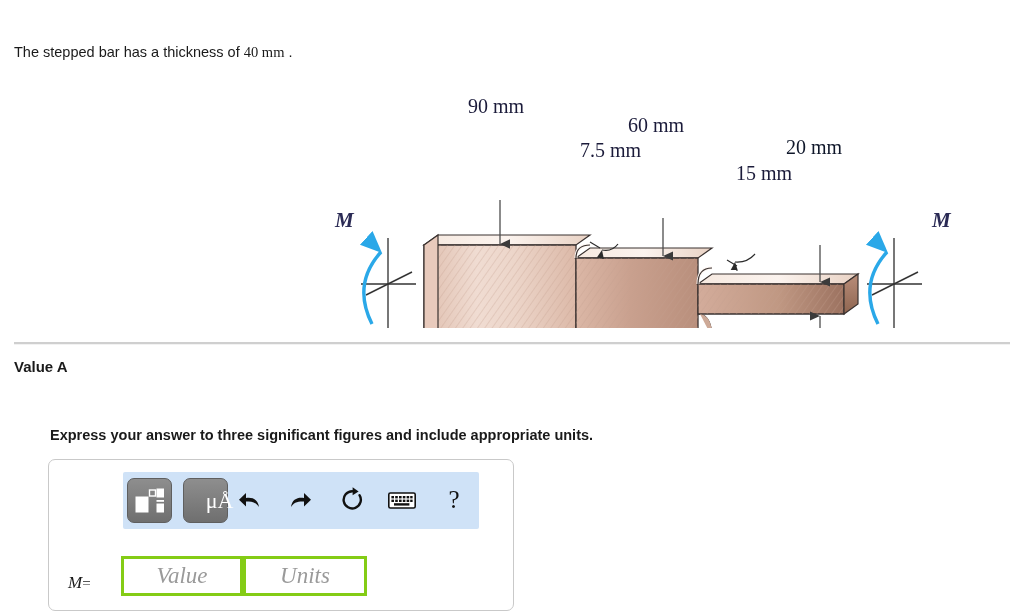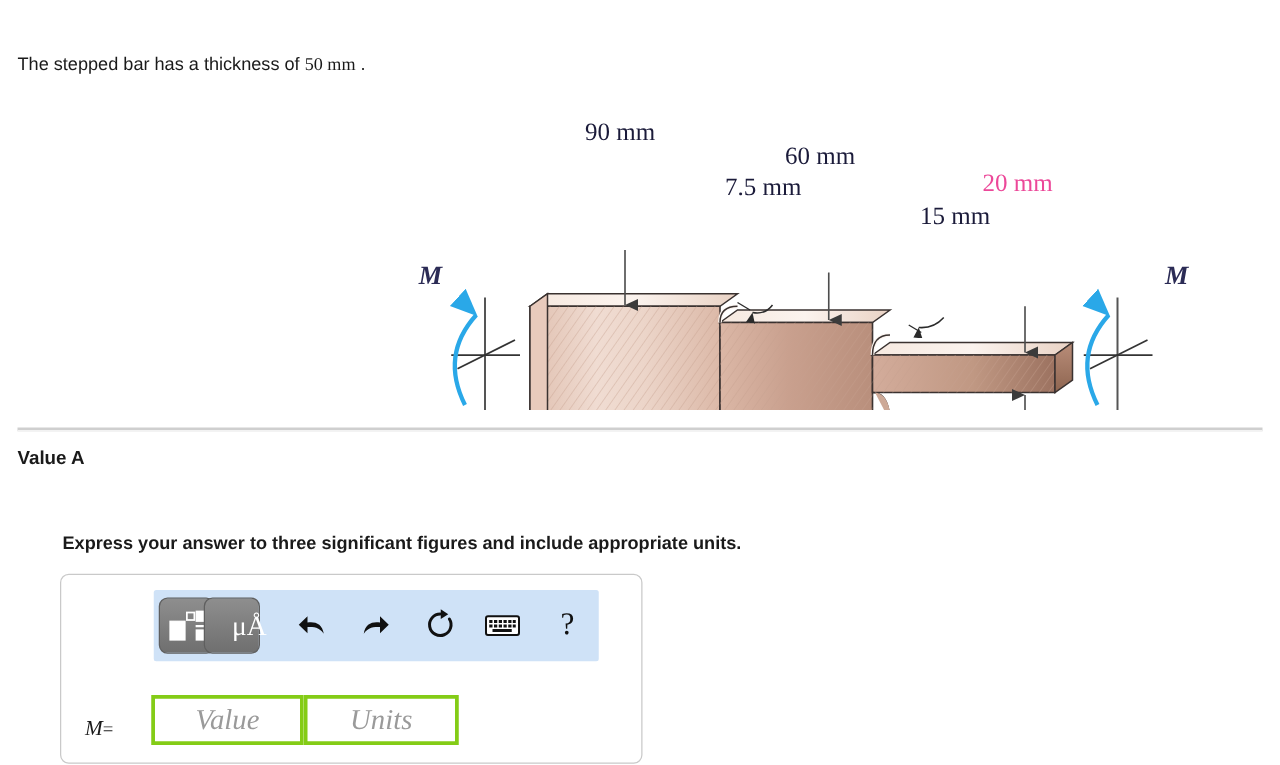--- a/index.html
+++ b/index.html
@@ -58,21 +58,21 @@
     background:#cfe2f7;border-radius:2px;
   }
   .tool-btn{
     position:absolute;top:6px;width:45px;height:45px;border-radius:7px;
     background:linear-gradient(#8e8e8e,#6f6f6f);
     border:1px solid #5f5f5f;box-sizing:border-box;
     display:flex;align-items:center;justify-content:center;
     cursor:pointer;
   }
   #btn-template{left:4px;}
-  #btn-units{left:40px;padding-left:28px;}
+  #btn-units{left:60px;padding-left:28px;}
   .units-glyph{
     color:#fff;font-family:"Liberation Serif", serif;font-size:22px;line-height:1;
   }
   .icon-btn{
     position:absolute;top:10px;width:34px;height:36px;
     display:flex;align-items:center;justify-content:center;cursor:pointer;
   }
   #btn-undo{left:110px;}
   #btn-redo{left:160px;}
   #btn-reset{left:212px;}
@@ -95,21 +95,21 @@
   }
   #input-value{left:72px;width:122px;}
   #input-units{left:194px;width:124px;}
 </style>
 </head>
 <body>
 
 <div id="page">
 
 
-  <div class="prob-sub"><span>The stepped bar has a thickness of </span><span class="mathserif">50 mm</span><span> .</span></div>
+  <div class="prob-sub"><span>The stepped bar has a thickness of </span><span class="mathserif">40 mm</span><span> .</span></div>
 
   <div id="figure">
   <svg width="1024" height="250" viewBox="0 0 1024 250" xmlns="http://www.w3.org/2000/svg">
     <defs>
       <linearGradient id="gFace1" x1="0" y1="0" x2="1" y2="0">
         <stop offset="0%" stop-color="#e0c0b0"></stop>
         <stop offset="35%" stop-color="#f0dcd2"></stop>
         <stop offset="60%" stop-color="#ecd5c9"></stop>
         <stop offset="100%" stop-color="#dcb9a8"></stop>
       </linearGradient>
@@ -209,21 +209,21 @@
       <line x1="867" y1="206" x2="922" y2="206" stroke="#333" stroke-width="1.4"></line>
       <line x1="872" y1="217" x2="918" y2="194" stroke="#333" stroke-width="1.4"></line>
       <path d="M878,246 Q858,206 887,174" fill="none" stroke="#2aa8e8" stroke-width="3.4" marker-end="url(#arrMoment)"></path>
     </g>
   </svg>
 
   <div style="position:absolute;left:468px;top:17px;font-family:'Liberation Serif',serif;font-size:20px;color:#1b1b3a;">90 mm</div>
   <div style="position:absolute;left:628px;top:36px;font-family:'Liberation Serif',serif;font-size:20px;color:#1b1b3a;">60 mm</div>
   <div style="position:absolute;left:580px;top:61px;font-family:'Liberation Serif',serif;font-size:20px;color:#1b1b3a;">7.5 mm</div>
   <div style="position:absolute;left:736px;top:84px;font-family:'Liberation Serif',serif;font-size:20px;color:#1b1b3a;">15 mm</div>
-  <div style="position:absolute;left:786px;top:58px;font-family:'Liberation Serif',serif;font-size:20px;color:#ec4899;">20 mm</div>
+  <div style="position:absolute;left:786px;top:58px;font-family:'Liberation Serif',serif;font-size:20px;color:#0f172a;">20 mm</div>
   <div style="position:absolute;left:335px;top:130px;font-family:'Liberation Serif',serif;font-style:italic;font-weight:bold;font-size:21px;color:#2b2b55;">M</div>
   <div style="position:absolute;left:932px;top:130px;font-family:'Liberation Serif',serif;font-style:italic;font-weight:bold;font-size:21px;color:#2b2b55;">M</div>
   </div>
 
   <div class="divider"></div>
 
   <div class="part-title">Value A</div>
 
 
   <div class="instruction">Express your answer to three significant figures and include appropriate units.</div>

